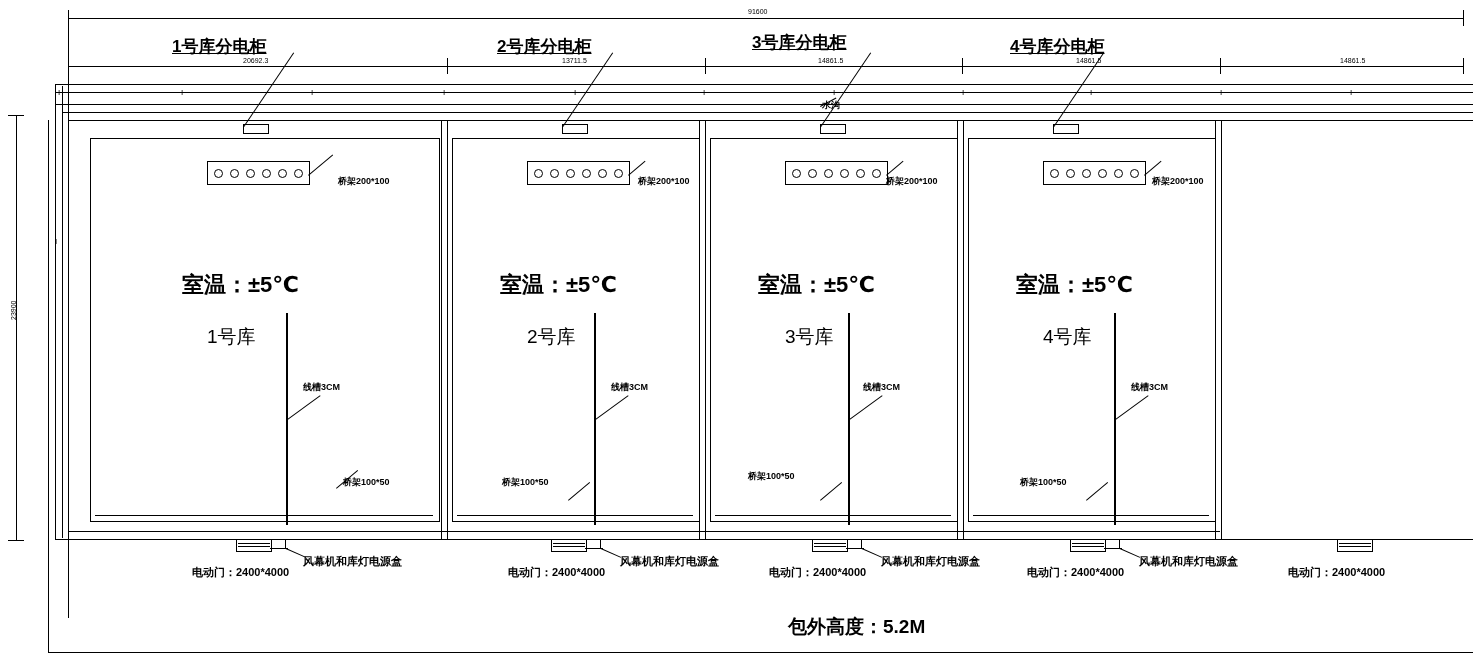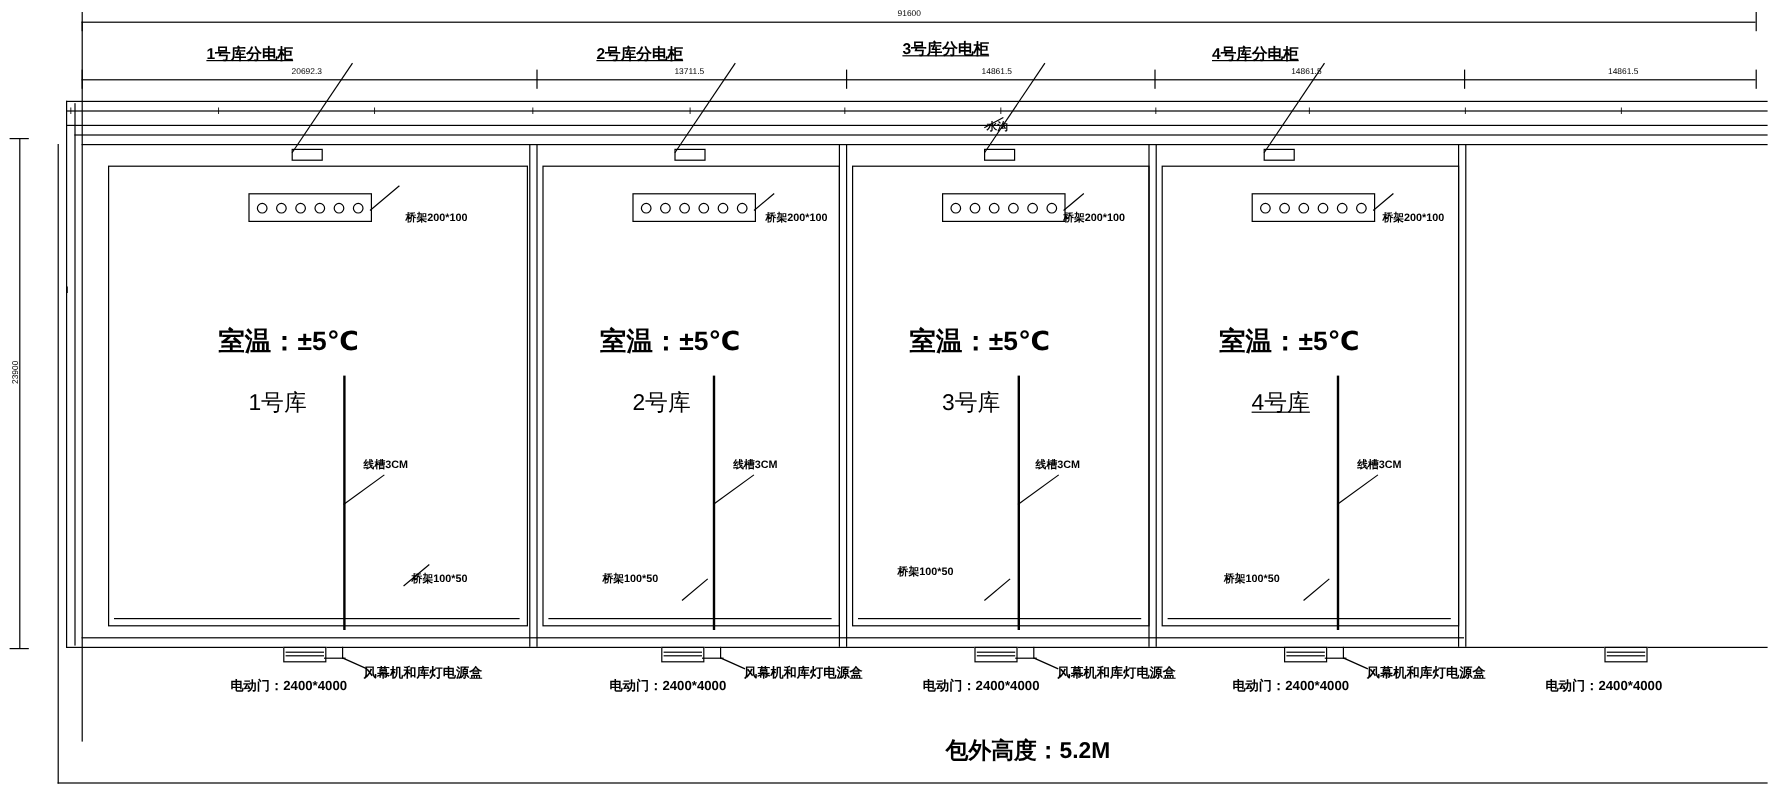--- a/index.html
+++ b/index.html
@@ -5,21 +5,21 @@
   html,body{margin:0;padding:0;background:#ffffff;}
   body{width:1473px;height:654px;overflow:hidden;font-family:"Liberation Sans","DejaVu Sans",sans-serif;color:#000;}
   #stage{position:relative;width:1473px;height:654px;}
   .ln{position:absolute;background:#000;}
   .h{height:1px;}
   .v{width:1px;}
   .lbl{position:absolute;white-space:nowrap;line-height:1;}
   .dim{font-size:7px;}
   .small{font-size:9px;font-weight:bold;}
   .tiny{font-size:8px;font-weight:bold;}
-  .cab{font-size:13px;font-weight:bold;text-decoration:underline;}
+  .cab{font-size:17px;font-weight:bold;text-decoration:underline;}
   .rt{font-size:22px;font-weight:bold;}
   .rn{font-size:19px;}
   .door{font-size:11px;font-weight:bold;}
   .bottomtitle{font-size:19px;font-weight:bold;}
   .panel{position:absolute;border:1px solid #000;background:#fff;}
   .cabinet{position:absolute;border:1px solid #000;background:#fff;}
   .lampbox{position:absolute;border:1px solid #000;background:#fff;}
   .lampbox .dots{display:flex;align-items:center;justify-content:space-around;height:100%;padding:0 3px;box-sizing:border-box;}
   .lampbox .dots i{display:block;width:7px;height:7px;border:1px solid #000;border-radius:50%;}
   .leader{position:absolute;transform-origin:0 0;height:1px;background:#000;}
@@ -176,21 +176,21 @@
   <div class="lbl rt" style="left:182px;top:274px;">室温：±5℃</div>
   <div class="lbl rn" style="left:207px;top:327px;">1号库</div>
 
   <div class="lbl rt" style="left:500px;top:274px;">室温：±5℃</div>
   <div class="lbl rn" style="left:527px;top:327px;">2号库</div>
 
   <div class="lbl rt" style="left:758px;top:274px;">室温：±5℃</div>
   <div class="lbl rn" style="left:785px;top:327px;">3号库</div>
 
   <div class="lbl rt" style="left:1016px;top:274px;">室温：±5℃</div>
-  <div class="lbl rn" style="left:1043px;top:327px;text-decoration:underline;">4号库</div>
+  <div class="lbl rn" style="left:1043px;top:327px;">4号库</div>
 
   <div class="vstrip" style="left:286px;top:313px;height:212px;"></div>
   <div class="leader" style="left:286px;top:420px;width:42px;transform:rotate(-36deg);"></div>
   <div class="lbl small" style="left:303px;top:383px;">线槽3CM</div>
 
   <div class="vstrip" style="left:594px;top:313px;height:212px;"></div>
   <div class="leader" style="left:594px;top:420px;width:42px;transform:rotate(-36deg);"></div>
   <div class="lbl small" style="left:611px;top:383px;">线槽3CM</div>
 
   <div class="vstrip" style="left:848px;top:313px;height:212px;"></div>

